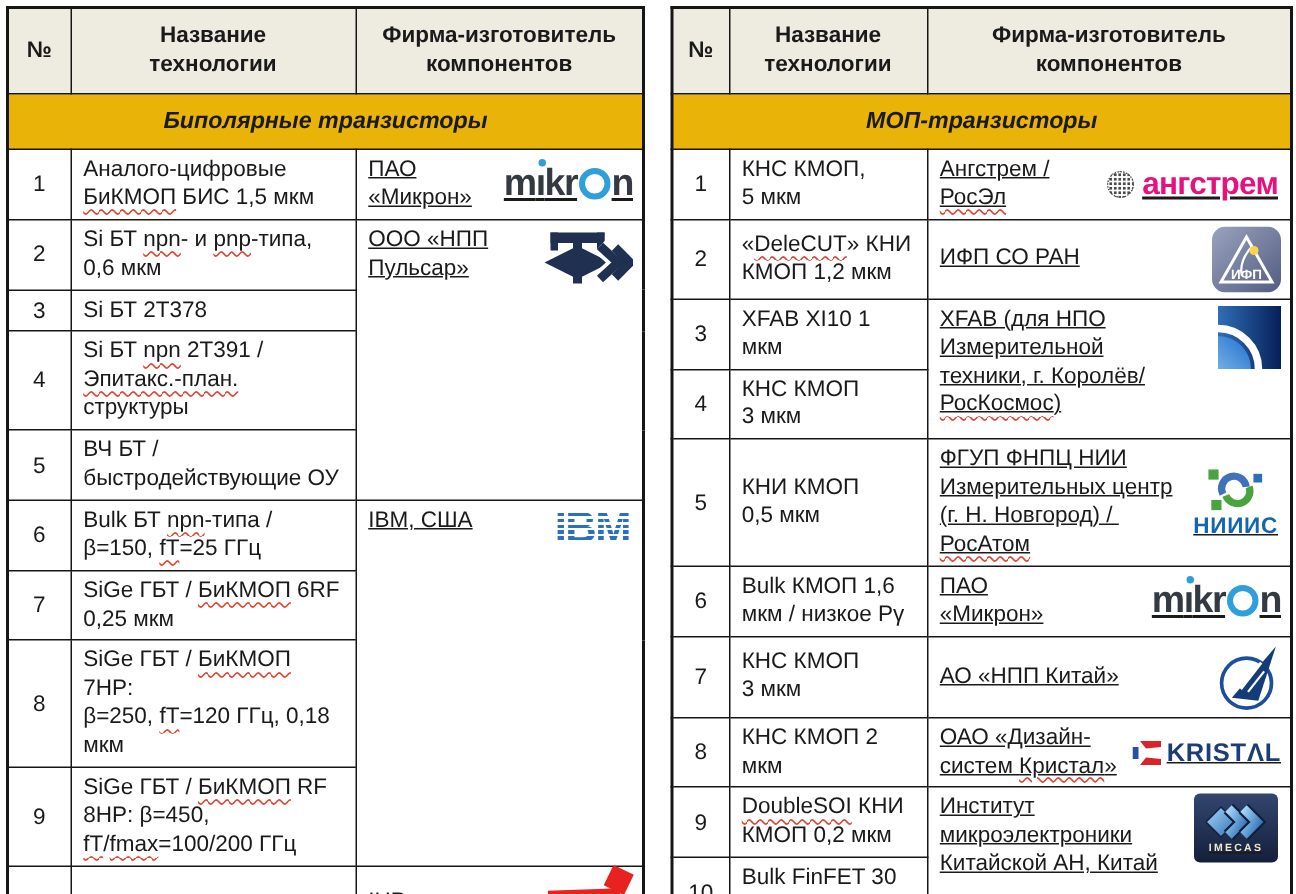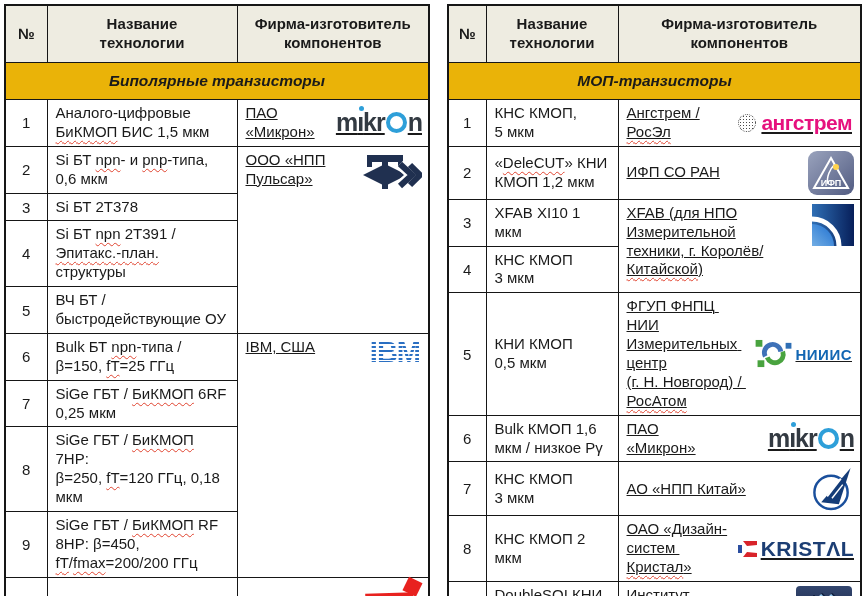--- a/index.html
+++ b/index.html
@@ -48,31 +48,31 @@
   .ihp{position:relative;width:48px;height:46px;background:#e8221f;display:flex;align-items:center;justify-content:center;margin:11px 8px 2px 0;transform:rotate(-2deg);}
   .ihp::after{content:"";position:absolute;top:-13px;right:-7px;width:15px;height:15px;background:#e8221f;transform:rotate(28deg);}
 
   
   .angstrem{display:inline-flex;align-items:center;gap:5px;margin-right:2px;}
   .ang-g{width:16px;height:16px;border-radius:50%;border:1px dotted #555;
     background-image:radial-gradient(#4a4a4a 0.9px,rgba(0,0,0,0) 1px);background-size:3px 3px;}
   .ang-t{color:#e6117e;font-weight:700;font-size:21px;line-height:1;letter-spacing:-0.5px;}
 
   
-  .niiis{display:inline-flex;flex-direction:row;align-items:center;gap:1px;margin-right:2px;}
+  .niiis{display:inline-flex;flex-direction:column;align-items:center;gap:1px;margin-right:2px;}
   .ni-t{color:#1266b3;font-weight:700;font-size:15px;line-height:1;letter-spacing:0.5px;}
 
   
   .imecas{width:56px;height:46px;background:linear-gradient(180deg,#33466f,#141f3a);border-radius:4px;
     display:inline-flex;flex-direction:column;align-items:center;justify-content:center;gap:2px;margin-right:2px;}
   .im-t{color:#efe8cf;font-size:7px;font-weight:700;letter-spacing:1.5px;line-height:1;}
 
   
   .kristal{display:inline-flex;align-items:center;gap:4px;}
-  .kr-t{color:#1c3e74;font-weight:800;font-size:21px;letter-spacing:0.5px;line-height:1;}
+  .kr-t{color:#1c3e74;font-weight:800;font-size:17px;letter-spacing:0.5px;line-height:1;}
 </style>
 </head>
 <body>
 
 <table class="tbl" id="tbl0">
   <colgroup>
       <col style="width:42px">
       <col style="width:190px">
       <col style="width:192px">
     </colgroup>
@@ -161,21 +161,21 @@
       <tr>
         <td class="num">8</td>
         <td class="tech"><span class="pre"><span>SiGe ГБТ / </span><span class="sq">БиКМОП</span><span> 7HP:
 β=250, </span><span class="sq">fT</span><span>=120 ГГц, 0,18
 мкм</span></span></td>
       </tr>
       <tr>
         <td class="num">9</td>
         <td class="tech"><span class="pre"><span>SiGe ГБТ / </span><span class="sq">БиКМОП</span><span> RF
 8HP: β=450,
-</span><span class="sq">fT</span><span>/</span><span class="sq">fmax</span><span>=200/200 ГГц</span></span></td>
+</span><span class="sq">fT</span><span>/</span><span class="sq">fmax</span><span>=100/200 ГГц</span></span></td>
       </tr>
       <tr>
         <td class="num">10</td>
         <td class="tech"></td>
         <td class="firm">
           <span class="firm-wrap">
             <span class="firm-text pre"><span>IHP,
 Германия</span></span>
             <span class="logo">
               <span class="ihp"></span>
@@ -246,21 +246,21 @@
         </td>
       </tr>
       <tr>
         <td class="num">3</td>
         <td class="tech"><span class="pre"><span>XFAB XI10 1 мкм</span></span></td>
         <td class="firm merged" rowspan="2">
           <span class="firm-wrap">
             <span class="firm-text pre"><span>XFAB (для НПО
 Измерительной
 техники, г. Королёв/
-</span><span class="sq">Китайской</span><span>)</span></span>
+</span><span class="sq">РосКосмос</span><span>)</span></span>
             <span class="logo">
               <svg width="42" height="42" viewBox="0 0 42 42">
                 <defs>
                   <linearGradient id="xg1" x1="0" y1="0" x2="1" y2="0">
                     <stop offset="0" stop-color="#2f6fb5"></stop>
                     <stop offset="1" stop-color="#071f5a"></stop>
                   </linearGradient>
                   <linearGradient id="xg2" x1="0" y1="1" x2="1" y2="0">
                     <stop offset="0" stop-color="#c8ecf8"></stop>
                     <stop offset="1" stop-color="#1d6fd0"></stop>

